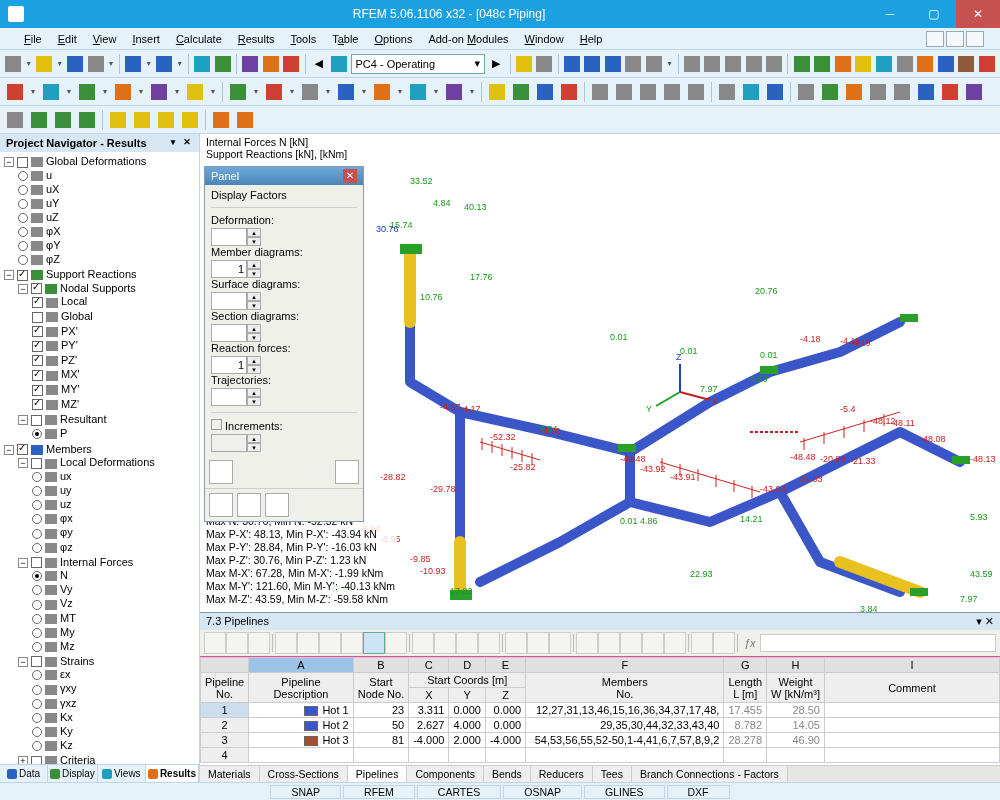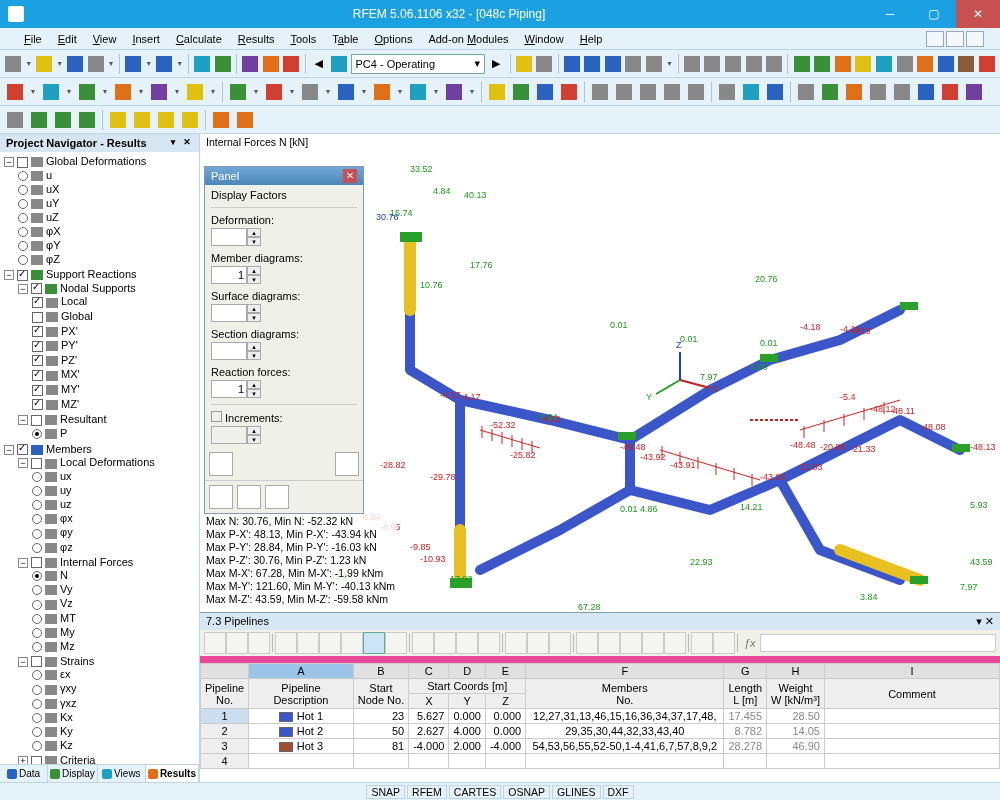--- a/index.html
+++ b/index.html
@@ -54,59 +54,59 @@
 
 .center { flex: 1; display: flex; flex-direction: column; position: relative; }
 .infohdr { padding: 2px 6px; background: #fff; font-size: 10.5px; }
 
 
 .panel { position: absolute; left: 4px; top: 32px; width: 160px; background: #f0f0eb; border: 1px solid #8899aa; z-index: 5; }
 .panel-title { background: linear-gradient(#6fa8d8,#4c86b8); color: #fff; padding: 2px 6px; display: flex; align-items: center; font-size: 11px; }
 .panel-title .spacer { flex: 1; }
 .panel-title .px { width: 14px; height: 14px; background: #c75050; color: #fff; text-align: center; line-height: 14px; font-size: 10px; }
 .panel-body { padding: 4px 6px; font-size: 11px; }
-.panel-body .lbl { margin-top: 6px; margin-bottom: 2px; }
+.panel-body .lbl { margin-bottom: 2px; }
 .panel-body .spin { display: flex; align-items: center; }
 .panel-body .spin input { width: 36px; height: 18px; border: 1px solid #aaa; text-align: right; padding-right: 2px; font-size: 11px; }
 .panel-body .spin .ud { width: 14px; display: flex; flex-direction: column; }
 .panel-body .spin .ud span { height: 9px; border: 1px solid #aaa; background: #eee; font-size: 7px; text-align: center; line-height: 7px; }
 .panel-sep { border-top: 1px solid #ccc; margin: 6px 0; }
 .panel-foot { display: flex; gap: 4px; padding: 4px; }
 .panel-foot .pb { width: 24px; height: 24px; border: 1px solid #aaa; background: #fff; }
 .panel-foot .spacer { flex: 1; }
 
 
 .viewport { flex: 1; background: #fff; position: relative; overflow: hidden; }
 .viewport svg { position: absolute; inset: 0; }
 .stats { position: absolute; left: 4px; bottom: 4px; font-size: 10.5px; background: rgba(255,255,255,0.8); padding: 2px; line-height: 13px; }
 
 
 .datapanel { height: 170px; border-top: 1px solid #8899aa; display: flex; flex-direction: column; background: #f0f0eb; }
 .datapanel .dp-title { background: #d6e6f2; padding: 2px 6px; font-size: 11px; display: flex; }
-.datapanel .dp-tb { display: flex; align-items: center; padding: 2px 4px; gap: 0; border-bottom: 7px solid #ec4899; }
+.datapanel .dp-tb { display: flex; align-items: center; padding: 2px 4px; gap: 0; border-bottom: 1px solid #ec4899; }
 .dp-tb .dbtn { width: 22px; height: 22px; border: 1px solid #ccc; background: #f4f4f0; }
 .dp-tb .dsep { width: 1px; height: 18px; background: #bbb; margin: 0 2px; }
 .dp-tb .fx { font-style: italic; padding: 0 4px; color: #777; }
 .grid { flex: 1; overflow: auto; background: #fff; }
 .grid table { border-collapse: collapse; width: 100%; font-size: 11px; }
 .grid th, .grid td { border: 1px solid #ccc; padding: 1px 4px; text-align: center; white-space: nowrap; }
 .grid th { background: #eee; font-weight: normal; }
 .grid th.col { background: #e0e0e0; }
 .grid td.rowhdr { background: #eee; }
 .grid tr.sel td.rowhdr { background: #cde; }
-.grid td.left { text-align: center; }
+.grid td.left { text-align: right; }
 .grid td.right { text-align: right; }
 .grid .colorcell { display: inline-block; width: 14px; height: 10px; border: 1px solid #666; margin-right: 4px; vertical-align: middle; }
 .dp-tabs { display: flex; background: #e6e6e2; border-top: 1px solid #ccc; }
 .dp-tabs .dt { padding: 2px 8px; border-right: 1px solid #ccc; font-size: 10.5px; background: #eee; }
 .dp-tabs .dt.active { background: #fff; }
 
 
 .statusbar { height: 18px; background: #e6f2fa; border-top: 1px solid #c0d4e4; display: flex; align-items: center; justify-content: center; font-size: 10.5px; }
-.statusbar .cell { border: 1px solid #c0d4e4; padding: 0 4px; margin: 0 1px; }
+.statusbar .cell { border: 1px solid #c0d4e4; padding: 0 20px; margin: 0 1px; }
 
 
 .c-red { background: #d04030; } .c-green { background: #3a9038; } .c-blue { background: #2a62c0; }
 .c-yellow { background: #e0c010; } .c-orange { background: #e07018; } .c-purple { background: #7040a0; }
 .c-cyan { background: #20a0c0; } .c-gray { background: #888; } .c-brown { background: #8a5a3a; }
 </style>
 </head>
 <body>
 
 <div class="titlebar">
@@ -512,20 +512,21 @@
       <div class="nav-tab active">
           <span class="dot c-orange"></span>
           <span>Results</span>
         </div>
     </div>
   </div>
 
   <div class="center">
     <div class="infohdr">
       <div>Internal Forces N [kN]</div>
+      <div>Support Reactions [kN], [kNm]</div>
     </div>
 
     <div class="panel">
       <div class="panel-title">
           <span>Panel</span>
           <span class="spacer"></span>
           <span class="px">✕</span>
         </div>
       <div class="panel-body">
         <div style="font-weight:normal">Display Factors</div>
@@ -568,20 +569,30 @@
                 <div class="ud">
                   <span>▴</span>
                   <span>▾</span>
                 </div>
               </div>
             </div>
             <div>
               <div class="lbl">Reaction forces:</div>
       <div class="spin">
                 <input value="1" style="">
+                <div class="ud">
+                  <span>▴</span>
+                  <span>▾</span>
+                </div>
+              </div>
+            </div>
+            <div>
+              <div class="lbl">Trajectories:</div>
+      <div class="spin">
+                <input value="" style="">
                 <div class="ud">
                   <span>▴</span>
                   <span>▾</span>
                 </div>
               </div>
             </div>
           </div>
         <div class="panel-sep"></div>
         <div><span class="cb" style="border:1px solid #999;display:inline-block;width:11px;height:11px;"></span> <span>Increments:</span></div>
         <div class="spin" style="margin-top:2px">
@@ -784,21 +795,21 @@
                 <th>X</th>
                 <th>Y</th>
                 <th>Z</th>
               </tr>
           </thead>
           <tbody id="gridbody">
               <tr class="sel">
                 <td class="rowhdr">1</td>
       <td class="left"><span class="colorcell" style="background:#3a56c8"></span>Hot 1</td>
       <td class="right">23</td>
-                <td class="right">5.627</td>
+                <td class="right">3.311</td>
                 <td class="right">0.000</td>
                 <td class="right">0.000</td>
       <td class="left">12,27,31,13,46,15,16,36,34,37,17,48,</td>
                 <td class="right" style="color:#888">17.455</td>
                 <td class="right" style="color:#888">28.50</td>
                 <td></td>
               </tr>
               <tr>
                 <td class="rowhdr">2</td>
       <td class="left"><span class="colorcell" style="background:#3a56c8"></span>Hot 2</td>
@@ -831,20 +842,30 @@
                 <td></td>
                 <td></td>
                 <td></td>
                 <td></td>
                 <td></td>
                 <td></td>
               </tr>
             </tbody>
         </table>
       </div>
+      <div class="dp-tabs" id="dp-tabs">
+          <div class="dt">Materials</div>
+          <div class="dt">Cross-Sections</div>
+          <div class="dt active">Pipelines</div>
+          <div class="dt">Components</div>
+          <div class="dt">Bends</div>
+          <div class="dt">Reducers</div>
+          <div class="dt">Tees</div>
+          <div class="dt">Branch Connections - Factors</div>
+        </div>
     </div>
   </div>
 </div>
 
 <div class="statusbar" id="statusbar">
     <span class="cell">SNAP</span>
     <span class="cell">RFEM</span>
     <span class="cell">CARTES</span>
     <span class="cell">OSNAP</span>
     <span class="cell">GLINES</span>

